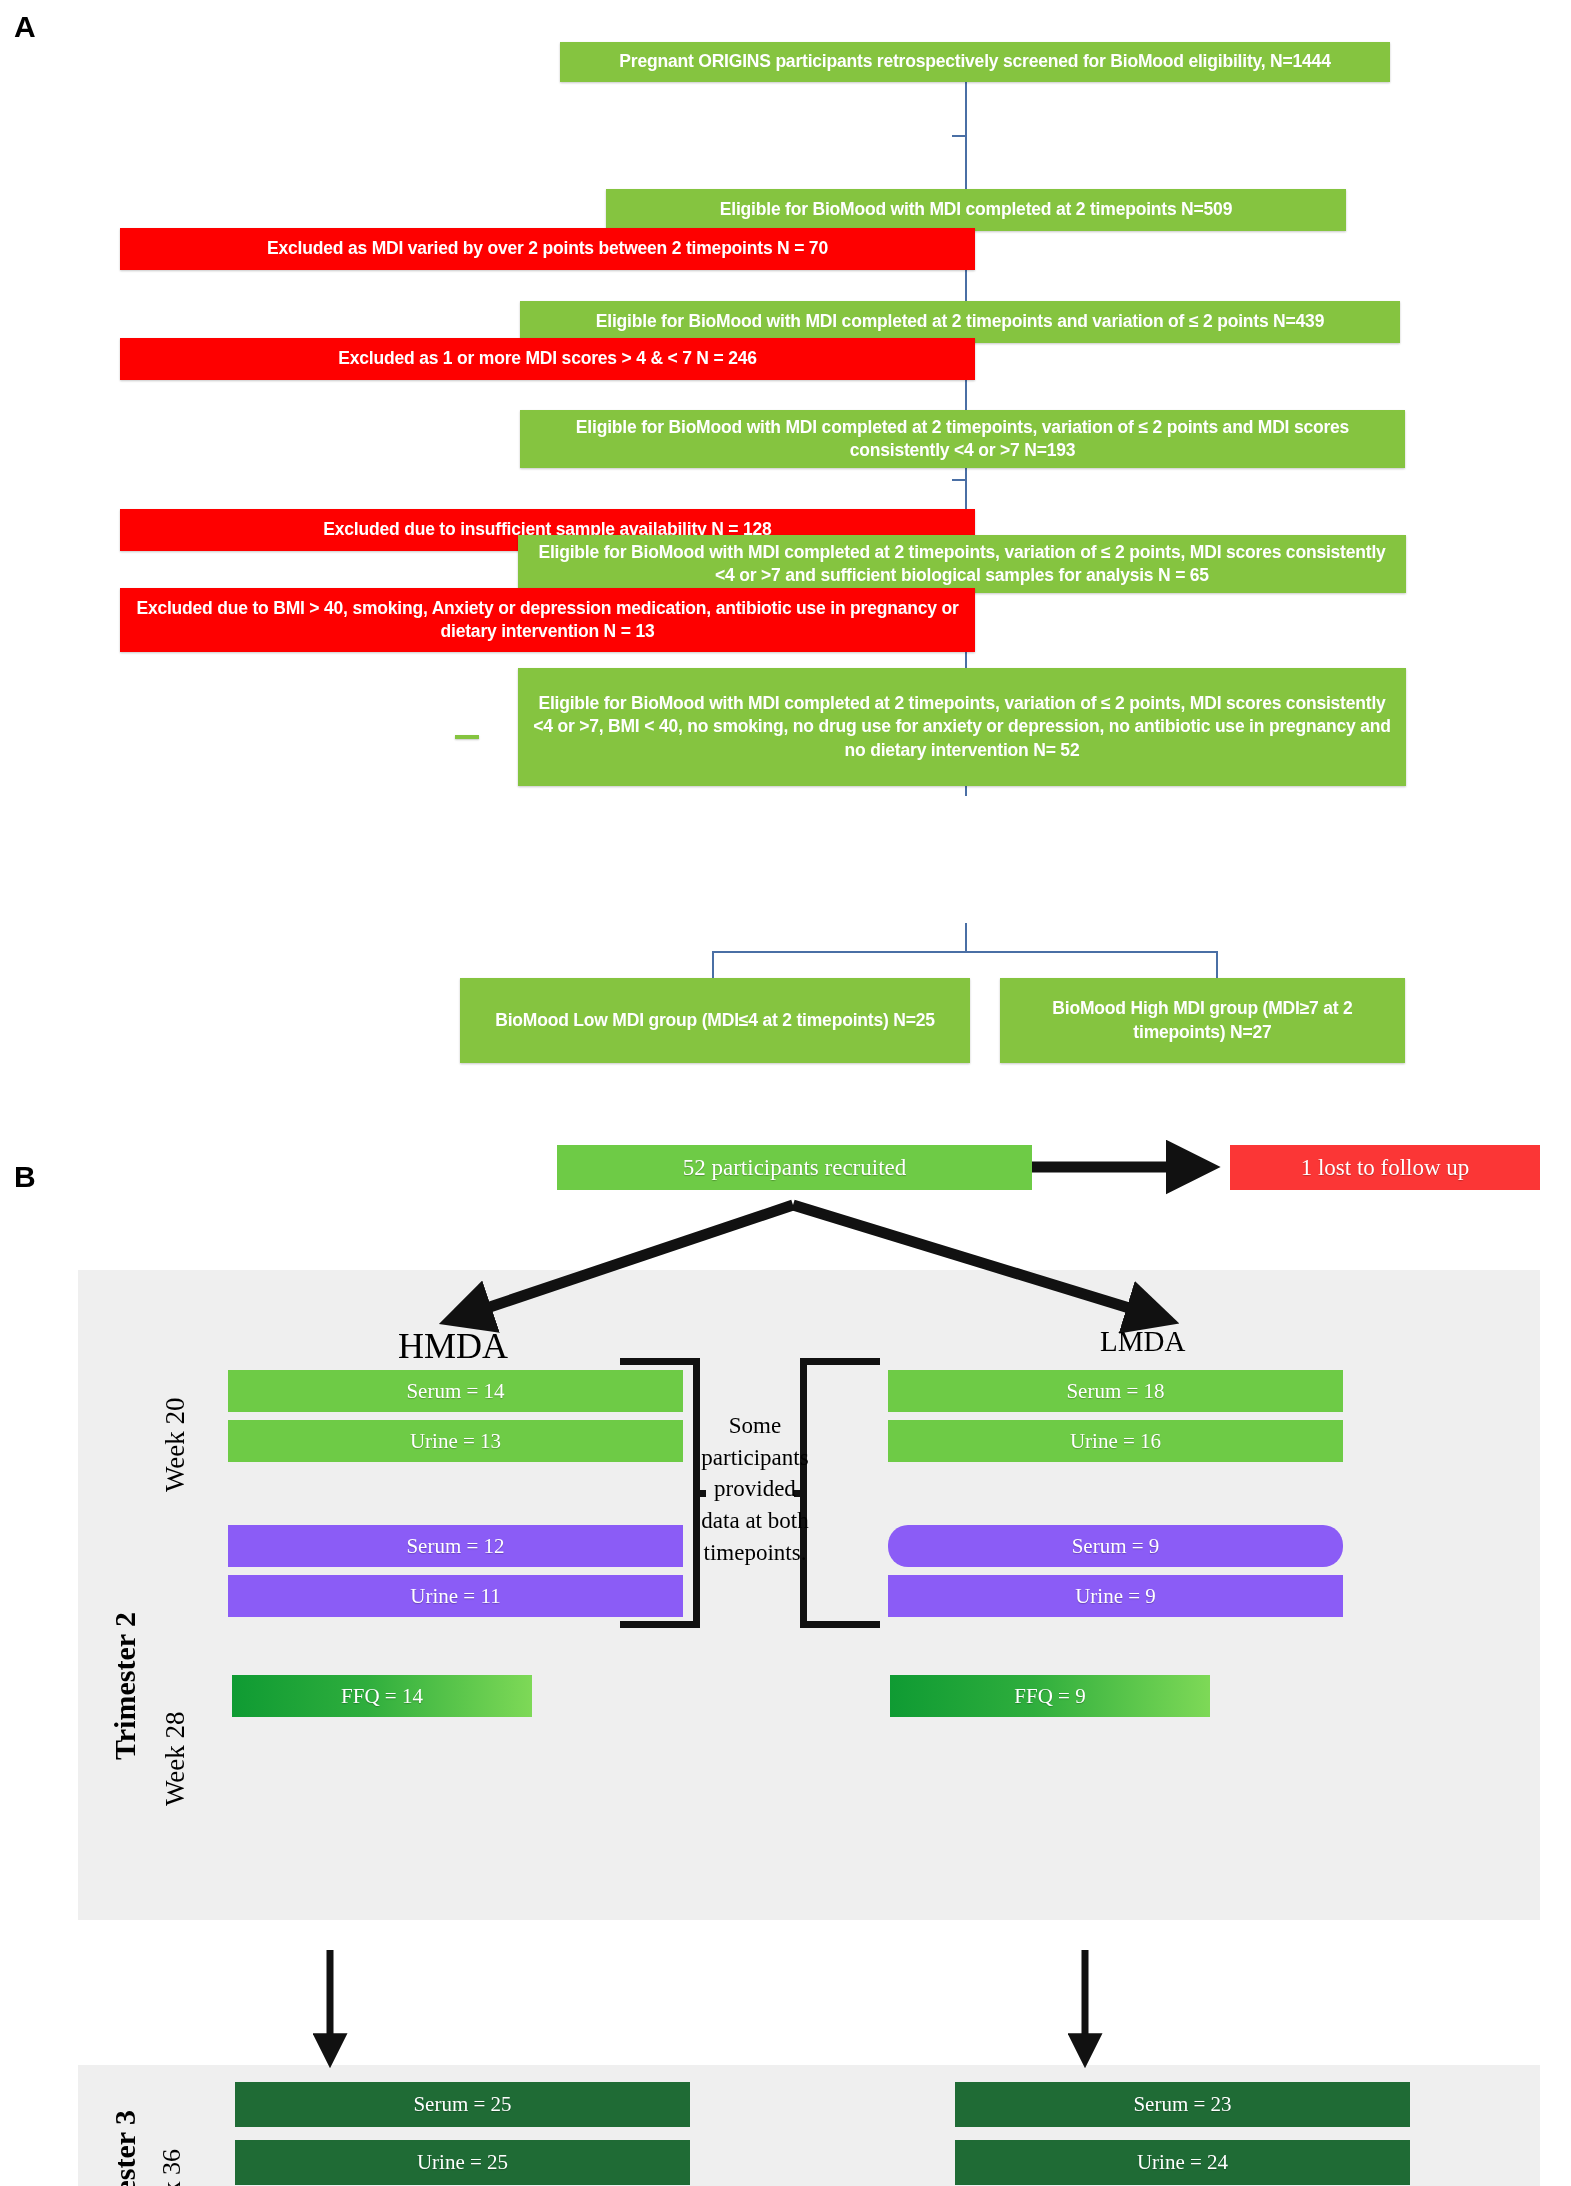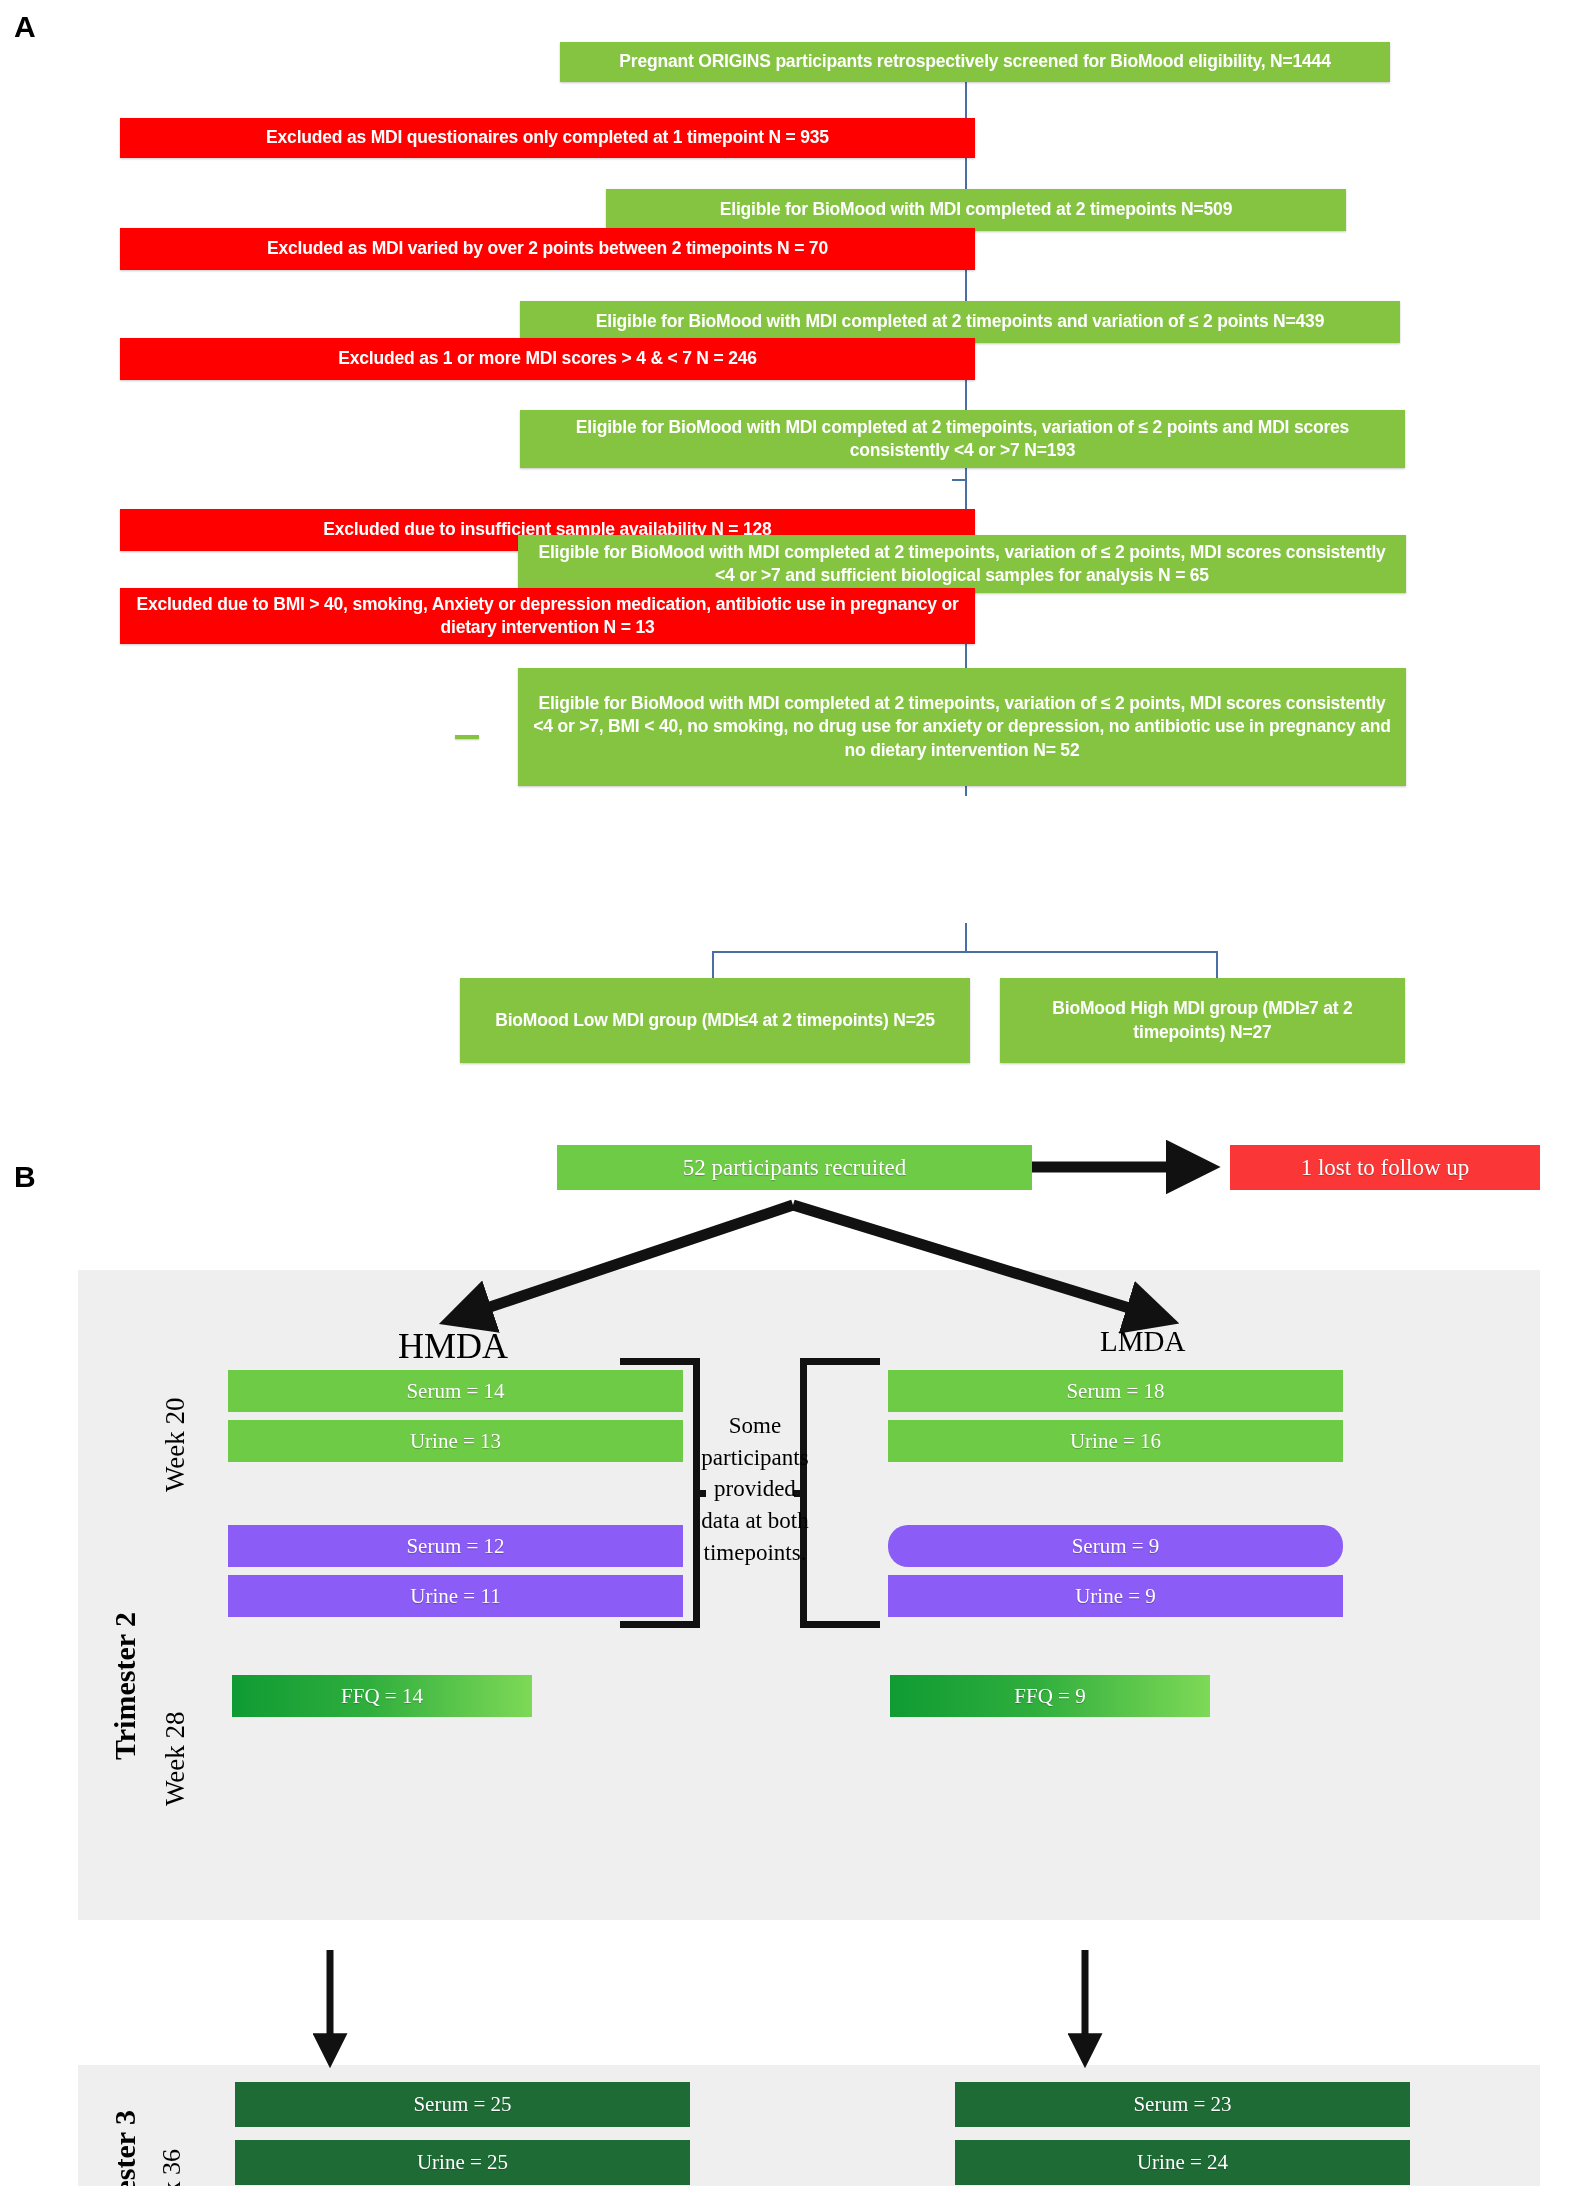--- a/index.html
+++ b/index.html
@@ -162,23 +162,20 @@
   <div class="hstub" style="left:952px;top:739px;width:14px;"></div>
   <div class="vline" style="left:965px;top:739px;height:57px;"></div>
 
   <div class="vline" style="left:965px;top:923px;height:30px;"></div>
   <div class="splitter" style="left:712px;top:951px;width:506px;height:29px;"></div>
 
   <div class="fbox green" style="left:560px;top:42px;width:830px;height:40px;">
     <span>Pregnant ORIGINS participants retrospectively screened for BioMood eligibility, N=1444</span>
   </div>
 
-  <div class="fbox red" style="left:120px;top:118px;width:855px;height:40px;">
-    <span>Excluded as MDI questionaires only completed at 1 timepoint N = 935</span>
-  </div>
 
   <div class="fbox green" style="left:606px;top:189px;width:740px;height:42px;">
     <span>Eligible for BioMood with MDI completed at 2 timepoints N=509</span>
   </div>
 
   <div class="fbox red" style="left:120px;top:228px;width:855px;height:42px;">
     <span>Excluded as MDI varied by over 2 points between 2 timepoints N = 70</span>
   </div>
 
   <div class="fbox green" style="left:520px;top:301px;width:880px;height:42px;">
@@ -194,21 +191,21 @@
   </div>
 
   <div class="fbox red" style="left:120px;top:462px;width:855px;height:42px;margin-top:47px;">
     <span>Excluded due to insufficient sample availability N = 128</span>
   </div>
 
   <div class="fbox green" style="left:518px;top:535px;width:888px;height:58px;">
     <span>Eligible for BioMood with MDI completed at 2 timepoints, variation of ≤ 2 points, MDI scores consistently &lt;4 or &gt;7 and sufficient biological samples for analysis N = 65</span>
   </div>
 
-  <div class="fbox red" style="left:120px;top:588px;width:855px;height:56px;justify-content:center;">
+  <div class="fbox red" style="left:120px;top:588px;width:855px;height:64px;justify-content:center;">
     <span>Excluded due to BMI &gt; 40, smoking, Anxiety or depression medication, antibiotic use in pregnancy or dietary intervention N = 13</span>
   </div>
 
   <div class="fbox green" style="left:518px;top:668px;width:888px;height:118px;">
     <span>Eligible for BioMood with MDI completed at 2 timepoints, variation of ≤ 2 points, MDI scores consistently &lt;4 or &gt;7, BMI &lt; 40, no smoking, no drug use for anxiety or depression, no antibiotic use in pregnancy and no dietary intervention  N= 52</span>
   </div>
 
   <div class="fbox green" style="left:455px;top:735px;width:0px;height:0px;"></div>
 
   <div class="fbox green" style="left:460px;top:978px;width:510px;height:85px;">

